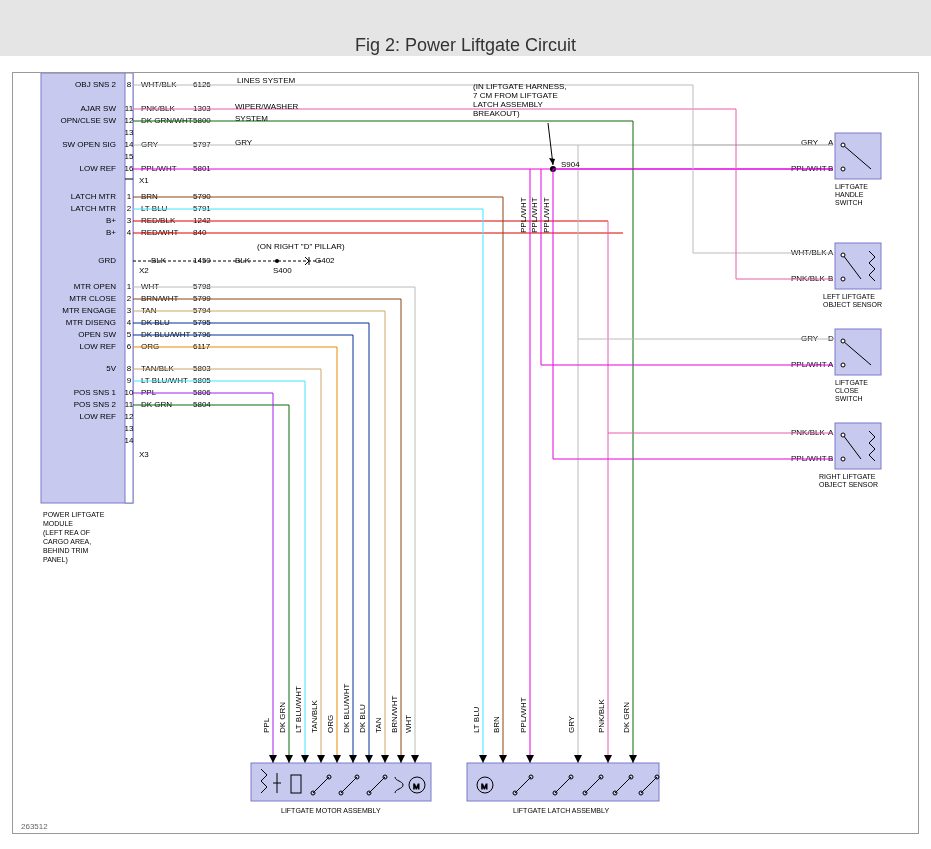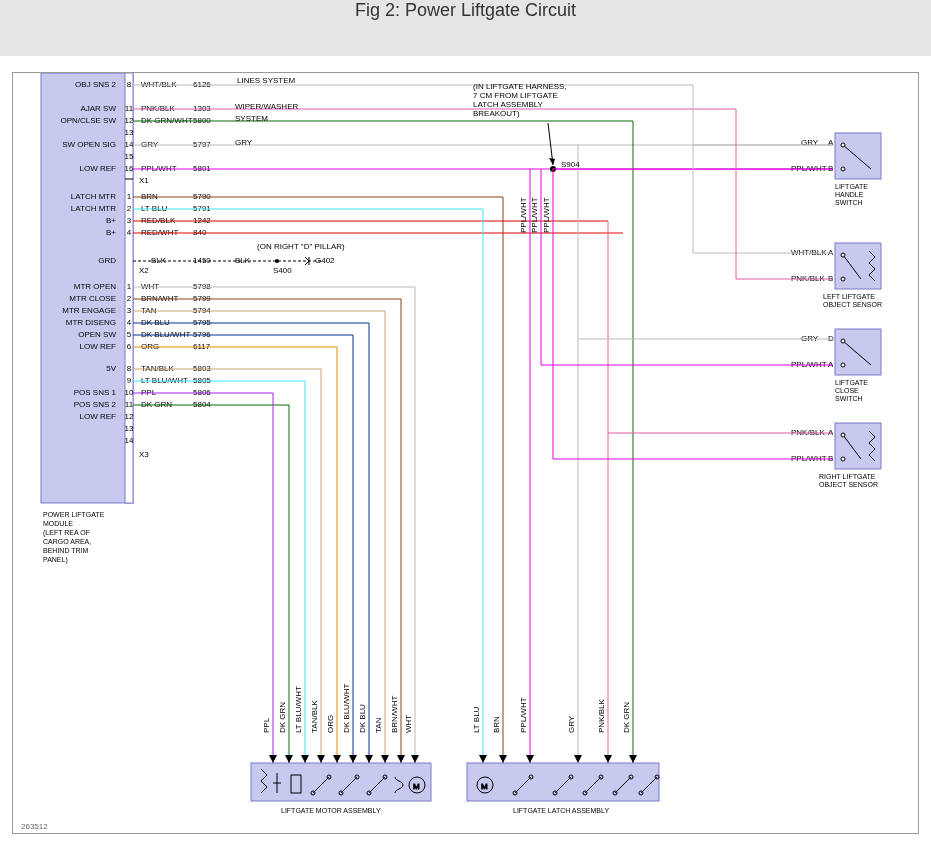--- a/index.html
+++ b/index.html
@@ -1,16 +1,16 @@
 <!DOCTYPE html>
 <html><head>
 <meta charset="utf-8">
 <style>
   body{margin:0;font-family:Arial,Helvetica,sans-serif;background:#fff;}
-  .title-bar{background:#e5e5e5;height:56px;display:flex;align-items:flex-start;justify-content:center;}
+  .title-bar{background:#e5e5e5;height:56px;display:flex;align-items:flex-end;justify-content:center;}
   .title{font-size:18px;color:#333;font-weight:400;}
   .diagram-wrap{padding:16px 12px 8px 12px;text-align:right;}
   .diagram{border:1px solid #999;width:905px;height:760px;position:relative;background:#fff;overflow:hidden;}
   svg{position:absolute;top:0;left:0;}
   text{font-family:Arial,Helvetica,sans-serif;}
   .pin-label{font-size:8px;fill:#000;text-anchor:end;}
   .pin-num{font-size:8px;fill:#000;text-anchor:middle;}
   .wire-label{font-size:8px;fill:#000;}
   .circ-label{font-size:8px;fill:#000;}
   .note{font-size:8px;fill:#000;}

